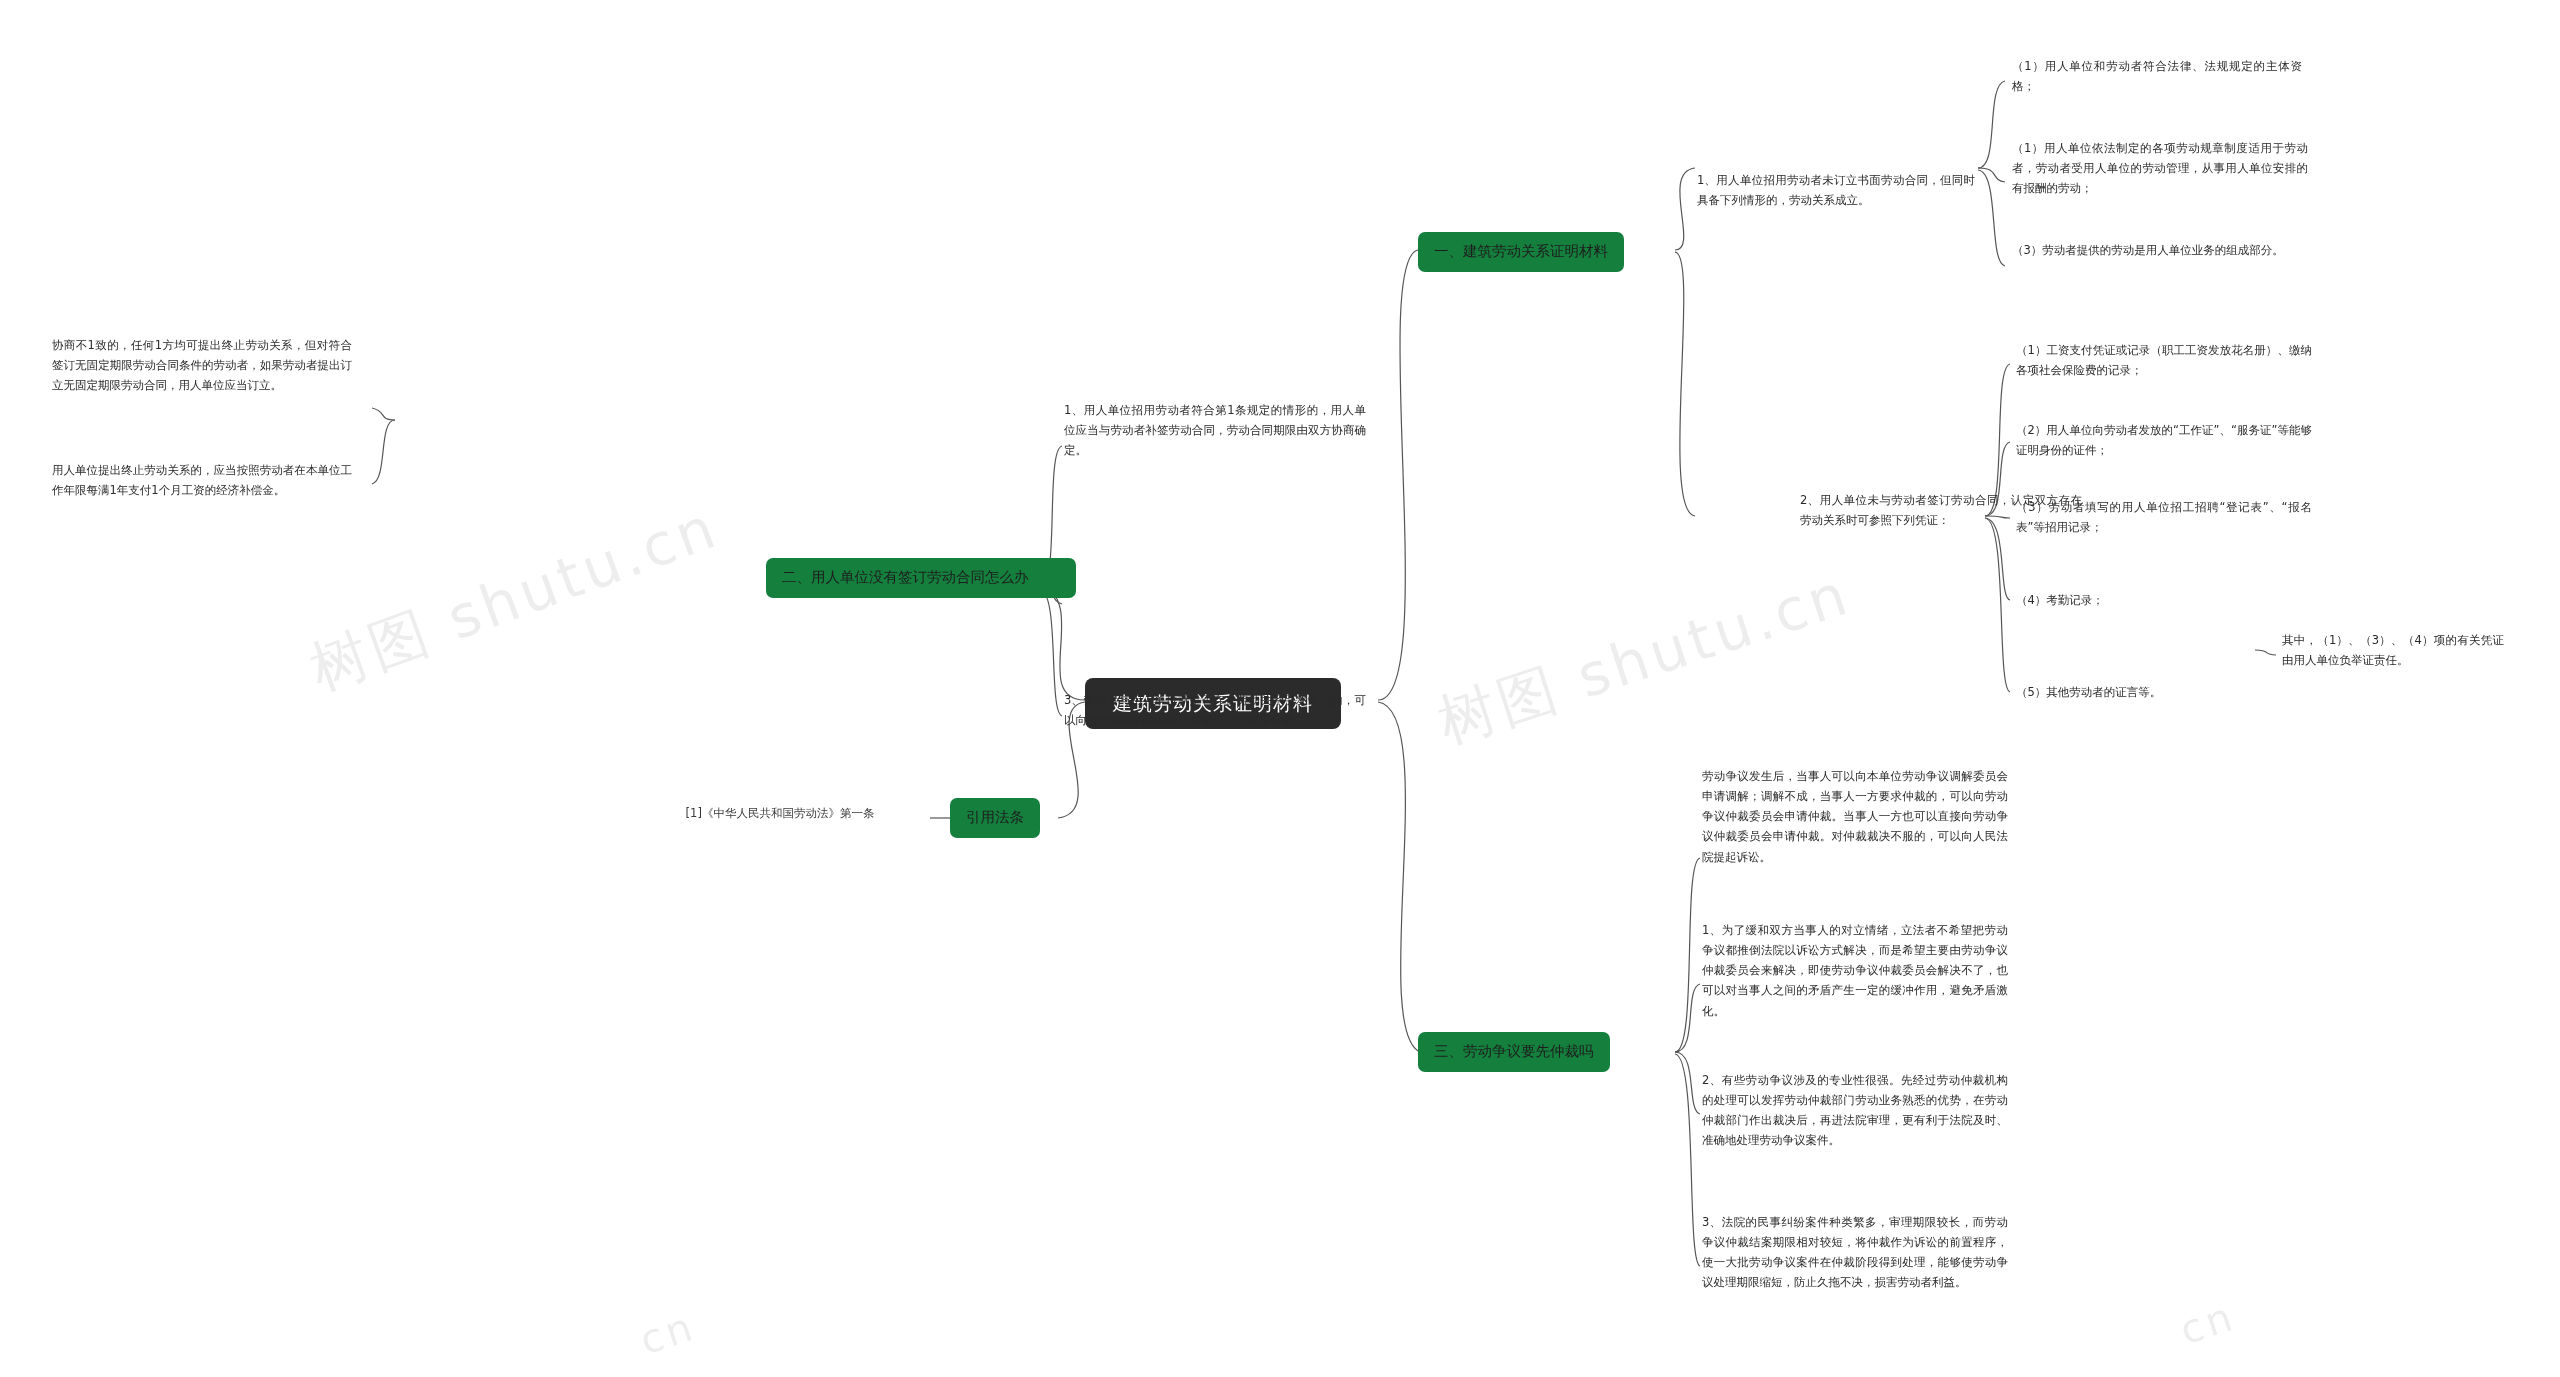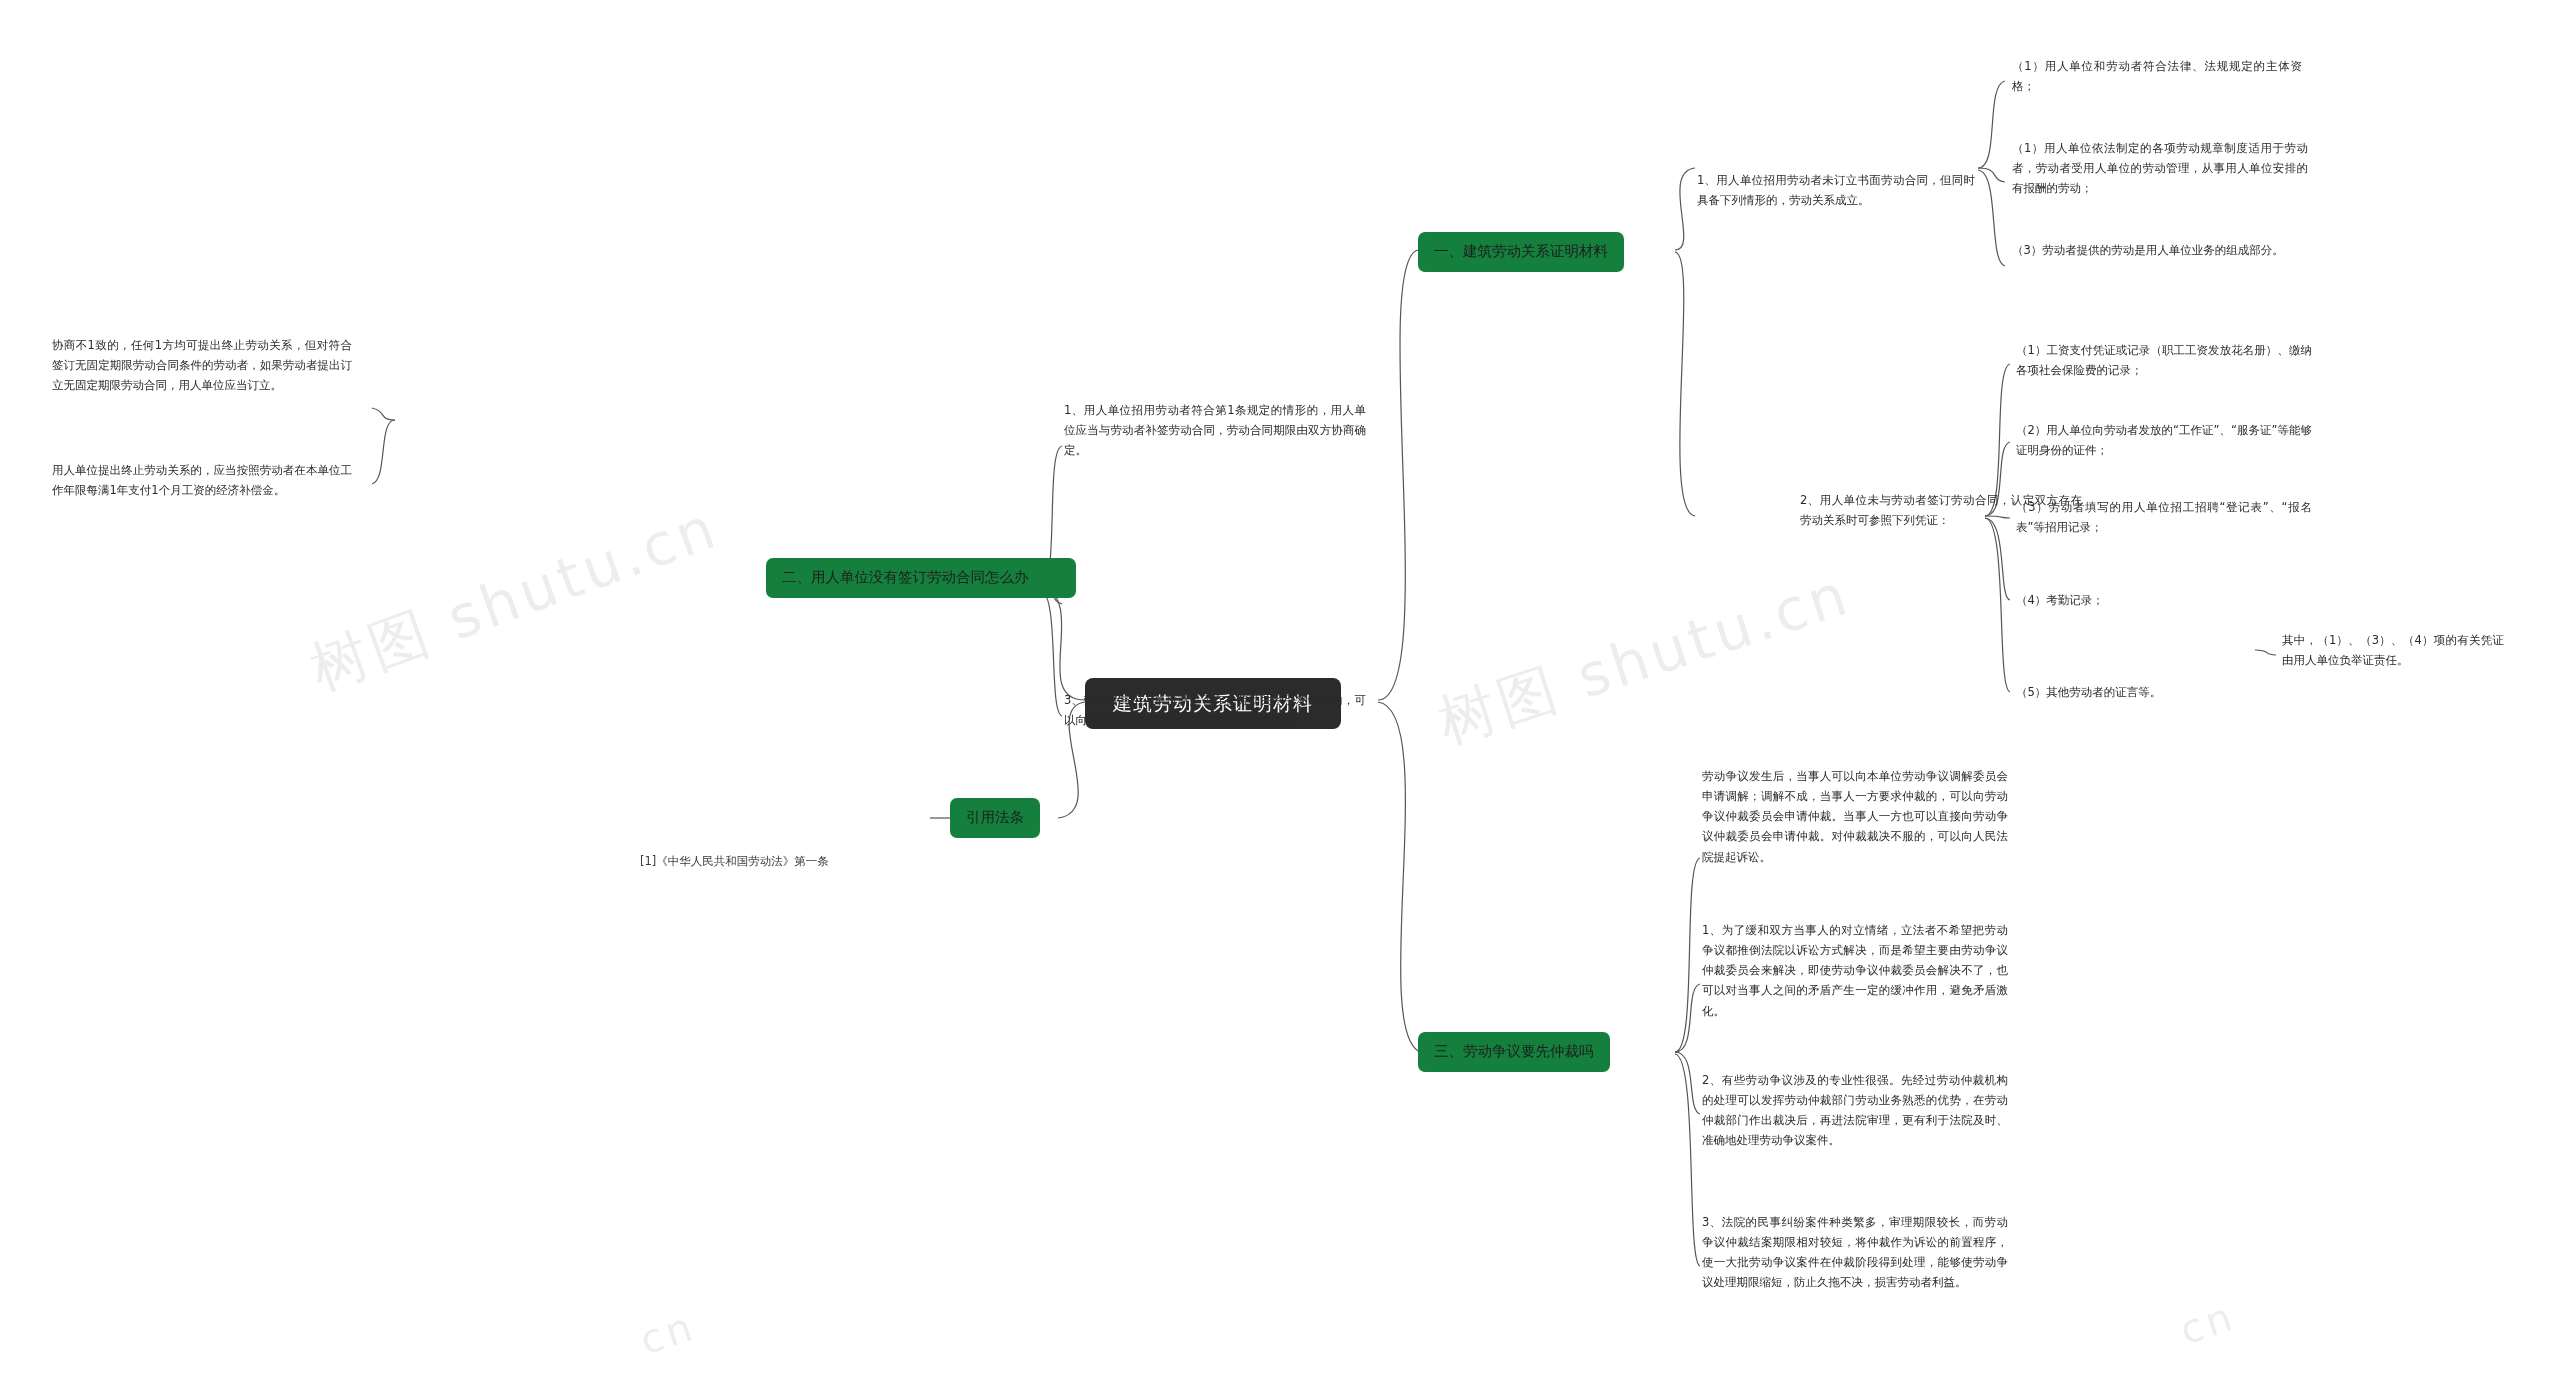--- a/index.html
+++ b/index.html
@@ -42,22 +42,21 @@
     color:#2a2a2a;
     font-size:11.5px;
     line-height:1.75;
     text-align:justify;
   }
   .leaf.nowrap{white-space:nowrap;}
   .cite{
     color:#3a3a3a;
     font-size:11.5px;
     white-space:nowrap;
-    text-align:left;
-    margin-top:48px;
+    text-align:center;
   }
   
   .wm{
     position:absolute;
     color:rgba(0,0,0,0.07);
     font-size:58px;
     letter-spacing:4px;
     font-family:"DejaVu Sans","Liberation Sans",sans-serif;
     user-select:none;
     white-space:nowrap;

